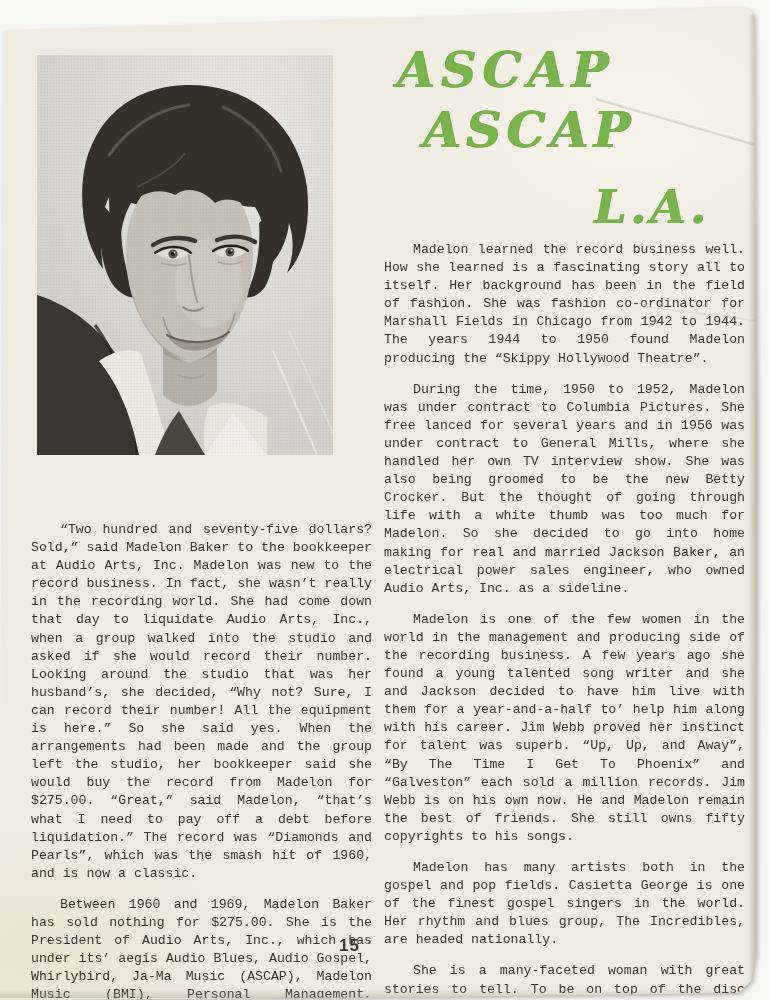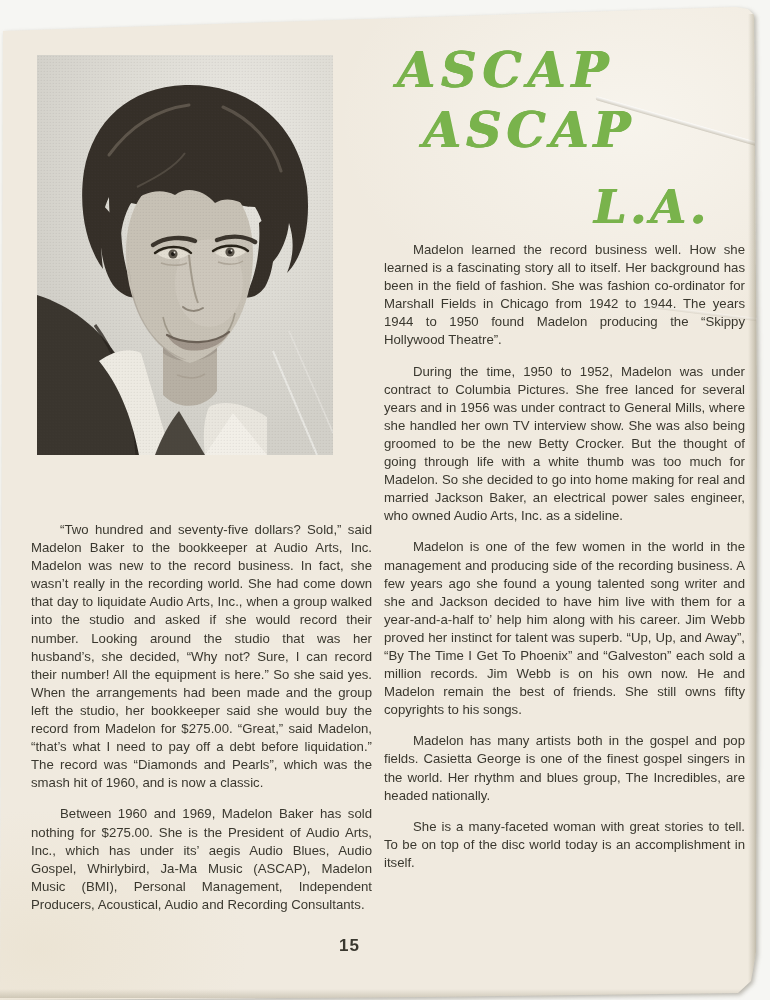--- a/index.html
+++ b/index.html
@@ -36,21 +36,21 @@
   .title-line{position:absolute;color:#79b34c;
     font-family:"DejaVu Serif",serif;font-style:italic;font-weight:700;
     line-height:1;white-space:nowrap;
     text-shadow:0.8px 0 0 currentColor, -0.4px 0 0 currentColor;}
   .t1{left:397px;top:46px;font-size:49px;letter-spacing:6px;}
   .t2{left:423px;top:106px;font-size:49px;letter-spacing:5px;}
   .t3{right:60px;top:170px;font-size:46px;letter-spacing:4px;margin-top:14px;}
 
   .col{position:absolute;color:#3a382f;font-size:13.2px;line-height:18.1px;
     text-align:justify;}
-  .col p{margin:0 0 13px;text-indent:29px;}
+  .col p{margin:0 0 13px;text-indent:29px;font-family:Liberation Mono, monospace;}
   .col p:last-child{margin-bottom:0;}
   .left-col{left:31px;top:521px;width:341px;}
   .right-col{left:384px;top:241px;width:361px;}
 
   .pagenum{position:absolute;left:339px;top:936px;font-size:17px;font-weight:bold;
     color:#3a382f;letter-spacing:1px;}
 </style>
 </head>
 <body>
 

